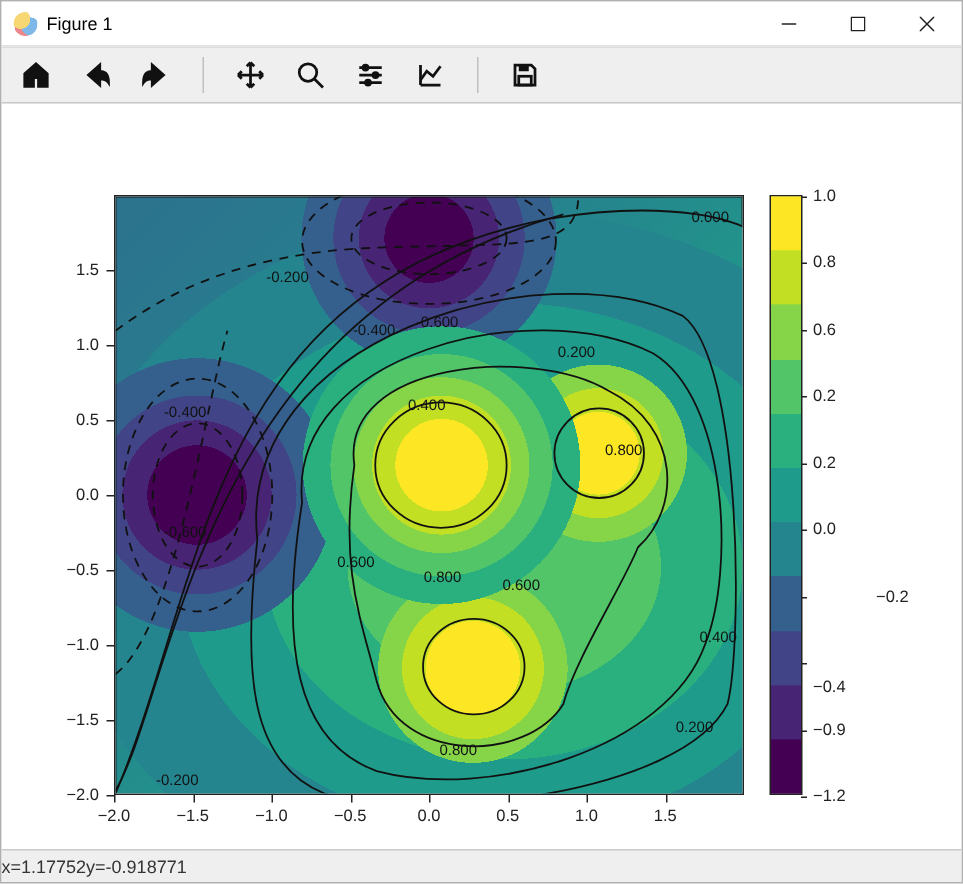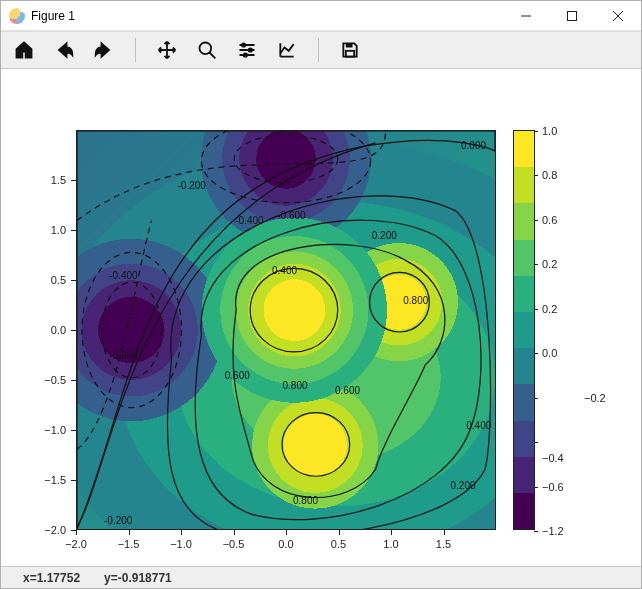--- a/index.html
+++ b/index.html
@@ -146,25 +146,23 @@
 
   
   .statusbar {
     position: absolute;
     left: 0; right: 0; bottom: 0;
     height: 22px;
     background: #efefef;
     border-top: 1px solid #c9c9c9;
     display: flex;
     align-items: center;
-    padding: 0 22px;
-    gap: 24px;
+    padding: 0 0;
     font-size: 12px;
     color: #333;
-    font-weight: bold;
   }
 
   
   .watermark {
     position: absolute;
     right: 6px; bottom: 26px;
     font-size: 12px;
     color: #c8c8c8;
     letter-spacing: 0.5px;
     pointer-events: none;
@@ -353,21 +351,21 @@
         <div style="background: rgb(37, 133, 142);"></div>
         <div style="background: rgb(53, 95, 141);"></div>
         <div style="background: rgb(65, 68, 135);"></div>
         <div style="background: rgb(72, 36, 117);"></div>
         <div style="background: rgb(68, 1, 84);"></div>
       </div>
     <div id="cbar-ticks">
         <div class="ctick" style="top: 400px;"></div>
         <div class="clabelbar" style="top: 400px;">−1.2</div>
         <div class="ctick" style="top: 355.556px;"></div>
-        <div class="clabelbar" style="top: 355.556px;">−0.6</div>
+        <div class="clabelbar" style="top: 355.556px;">−0.9</div>
         <div class="ctick" style="top: 311.111px;"></div>
         <div class="clabelbar" style="top: 304px; margin-top: 23px;">−0.4</div>
         <div class="ctick" style="top: 266.667px;"></div>
         <div class="clabelbar" style="top: 266.667px; margin-left: 42px;">−0.2</div>
         <div class="ctick" style="top: 222.222px;"></div>
         <div class="clabelbar" style="top: 222.222px;">0.0</div>
         <div class="ctick" style="top: 177.778px;"></div>
         <div class="clabelbar" style="top: 177.778px; text-align: right;">0.2</div>
         <div class="ctick" style="top: 133.333px;"></div>
         <div class="clabelbar" style="top: 133.333px;">0.2</div>

